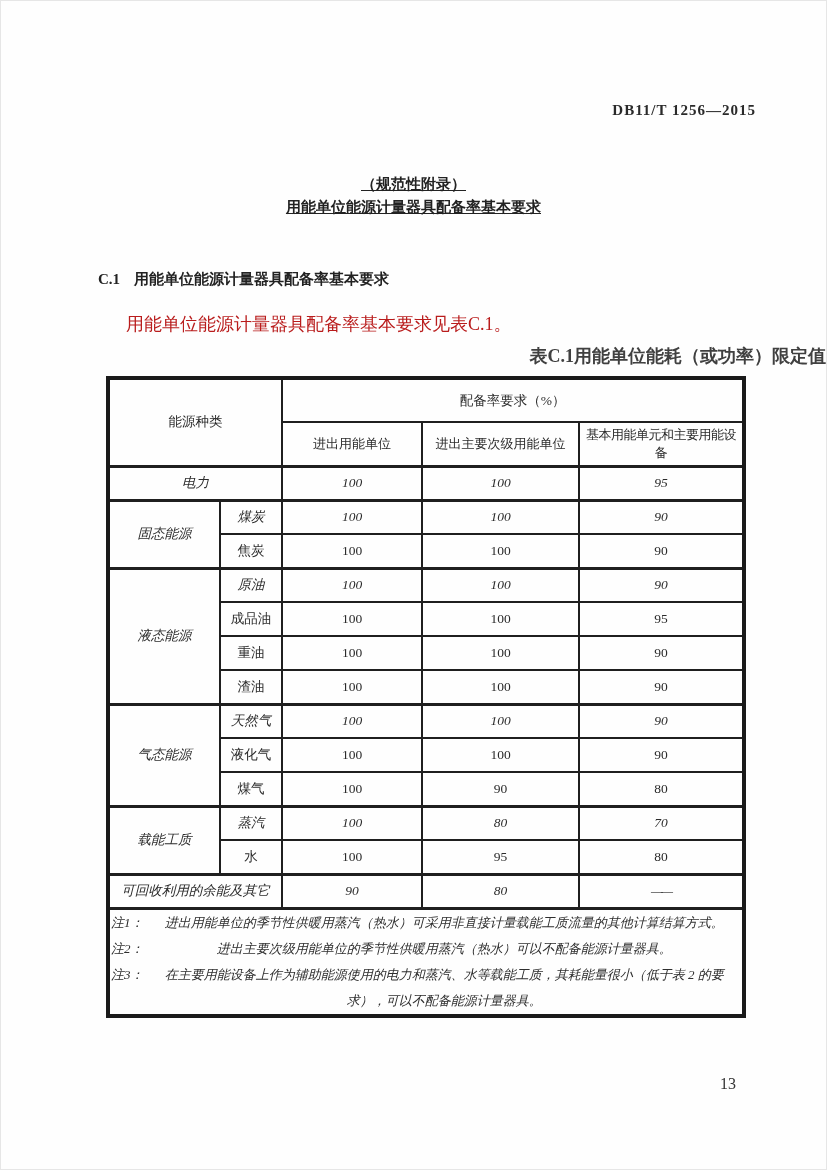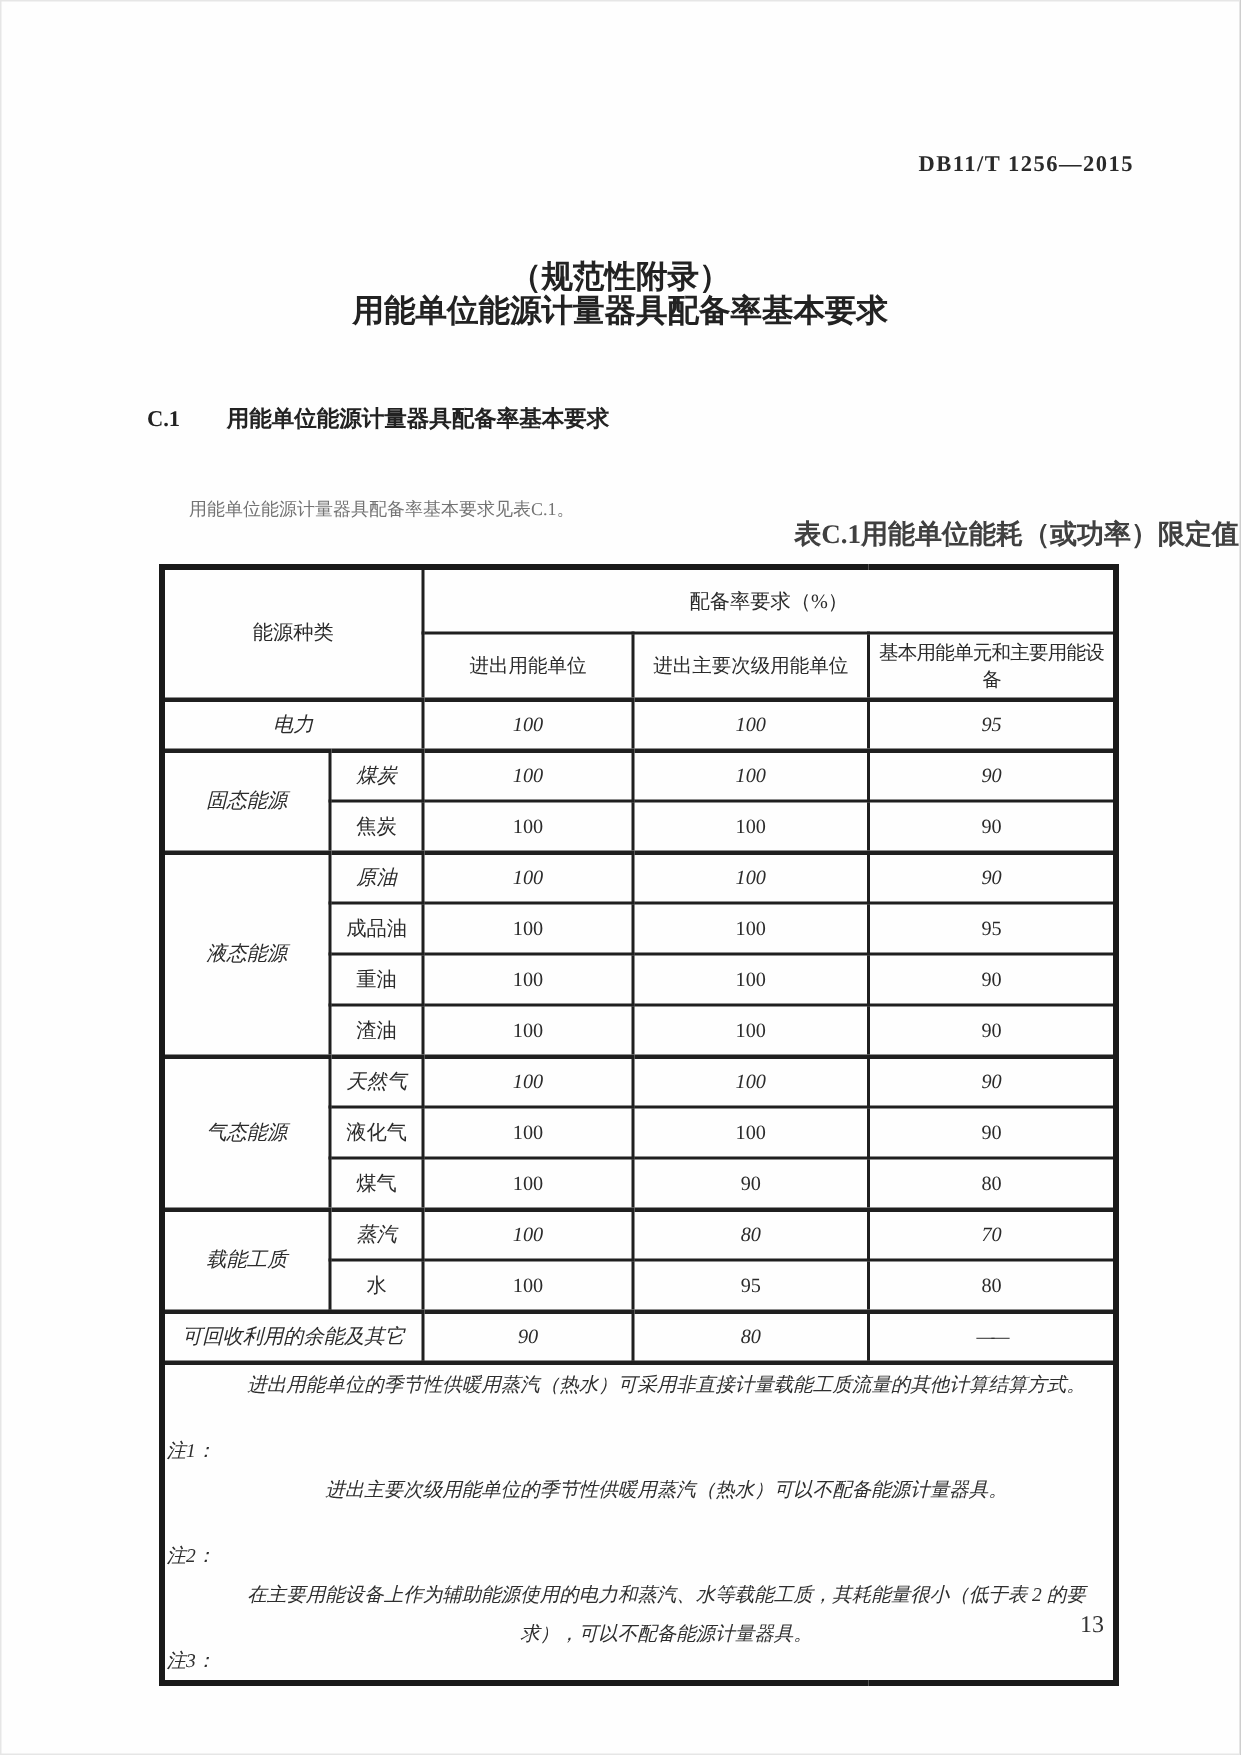--- a/index.html
+++ b/index.html
@@ -33,40 +33,40 @@
     text-align: center;
     color: #222;
   }
   .title-main {
     font-size: 17px;
     font-weight: bold;
     line-height: 25px;
     letter-spacing: 2px;
   }
   .title-sub, .title-heading {
-    font-size: 21px;
+    font-size: 15px;
     font-weight: bold;
     line-height: 23px;
+    text-decoration: underline;
   }
   .section-heading {
     position: absolute;
     top: 269px;
     left: 97px;
     font-size: 15px;
     font-weight: bold;
     color: #222;
   }
-  .section-heading .sec-num { margin-right: 31px; }
+  .section-heading .sec-num { margin-right: 14px; }
   .paragraph {
     position: absolute;
     top: 311px;
     left: 125px;
-    font-size: 12px;
-    color: #737373;
-    margin-top: 19px;
+    font-size: 18px;
+    color: #b91c1c;
   }
   .table-caption {
     position: absolute;
     top: 343px;
     left: 0;
     right: 0;
     text-align: right;
     font-size: 18px;
     font-weight: bold;
     color: #404040;
@@ -101,21 +101,21 @@
     vertical-align: top;
     padding: 9px 12px 8px 22px;
     height: 108px;
   }
   .note-line {
     display: flex;
     font-size: 13px;
     line-height: 26px;
     color: #2e2e2e;
   }
-  .note-tag { flex: 0 0 auto; margin-right: 4px; white-space: nowrap; margin-top: 44px; }
+  .note-tag { flex: 0 0 auto; margin-right: 4px; white-space: nowrap; }
   .note-text { flex: 1 1 auto; }
   .dash-val { color: #555; letter-spacing: -2px; }
   .page-number {
     position: absolute;
     top: 1074px;
     left: 719px;
     font-size: 16px;
     color: #333;
   }
 </style>

